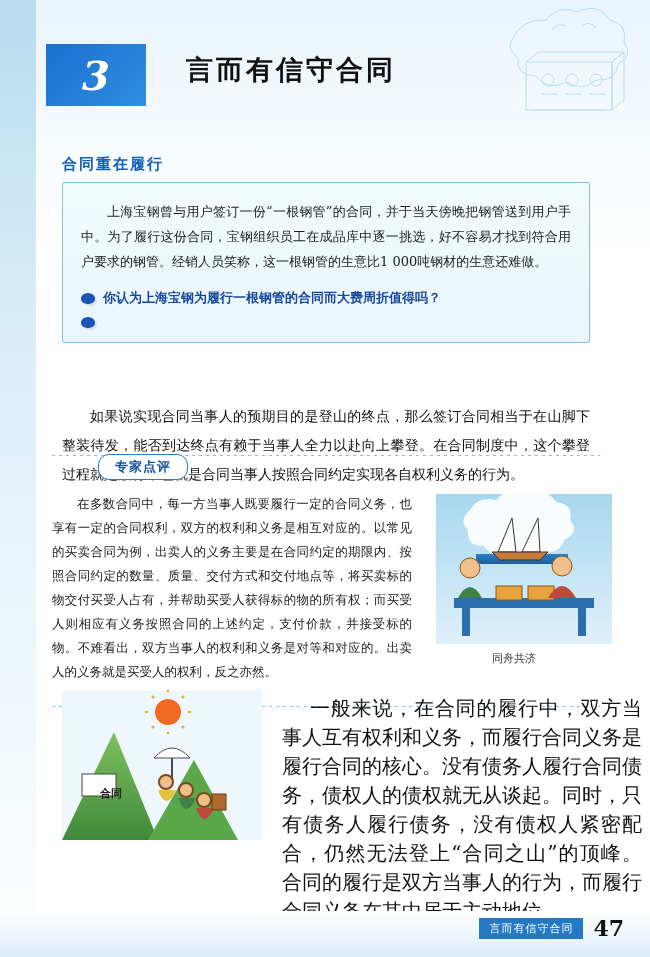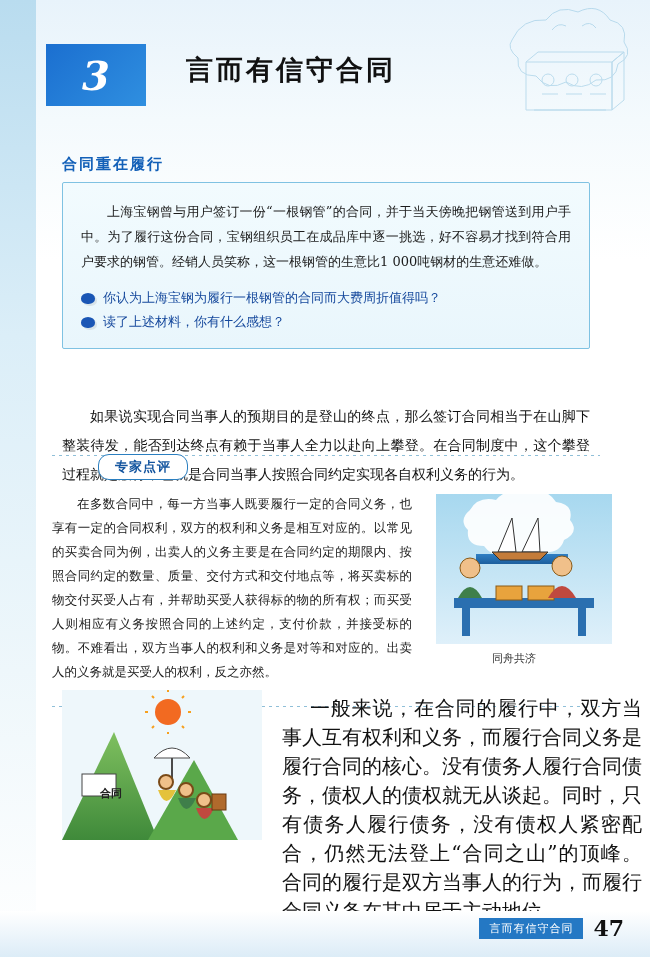--- a/index.html
+++ b/index.html
@@ -57,21 +57,21 @@
     background:linear-gradient(to bottom,#f2fbfe,#e9f6fc);
     border-radius:2px;
     padding:16px 18px 14px 18px;
     box-sizing:border-box;
   }
   .case-text{
     font-size:13px;line-height:25px;color:#1c1c1c;text-indent:26px;
     text-align:justify;
     font-family:"DejaVu Serif","Liberation Serif",serif;
   }
-  .q-list{margin:12px 0 0 0;padding:0;list-style:none;}
+  .q-list{margin:12px 0 0 0;padding:0;list-style:none;font-weight:bold;}
   .q-item{
     display:flex;align-items:flex-start;gap:8px;
     font-size:13px;line-height:24px;color:#15489c;
     font-family:"DejaVu Serif","Liberation Serif",serif;
   }
   .q-bullet{
     flex:0 0 auto;width:14px;height:11px;margin-top:7px;
     background:#1a56b5;border-radius:50% 50% 45% 45%;
     box-shadow:2px 2px 0 rgba(0,0,0,.08);
   }
@@ -173,21 +173,20 @@
 
   <div class="case-box">
     <div class="case-text">上海宝钢曾与用户签订一份“一根钢管”的合同，并于当天傍晚把钢管送到用户手中。为了履行这份合同，宝钢组织员工在成品库中逐一挑选，好不容易才找到符合用户要求的钢管。经销人员笑称，这一根钢管的生意比1 000吨钢材的生意还难做。</div>
     <ul class="q-list">
       <li class="q-item">
         <span class="q-bullet"></span>
         <span>你认为上海宝钢为履行一根钢管的合同而大费周折值得吗？</span>
       </li>
       <li class="q-item">
         <span class="q-bullet"></span>
-        <span>读了上述材料，你有什么感想？</span>
       </li>
     </ul>
   </div>
 
   <div class="para" id="body-para-1">如果说实现合同当事人的预期目的是登山的终点，那么签订合同相当于在山脚下整装待发，能否到达终点有赖于当事人全力以赴向上攀登。在合同制度中，这个攀登过程就是履行，也就是合同当事人按照合同约定实现各自权利义务的行为。</div>
 
   <div class="expert-wrap">
     <div class="dots-line"></div>
     <div class="expert-tag">专家点评</div>
 

